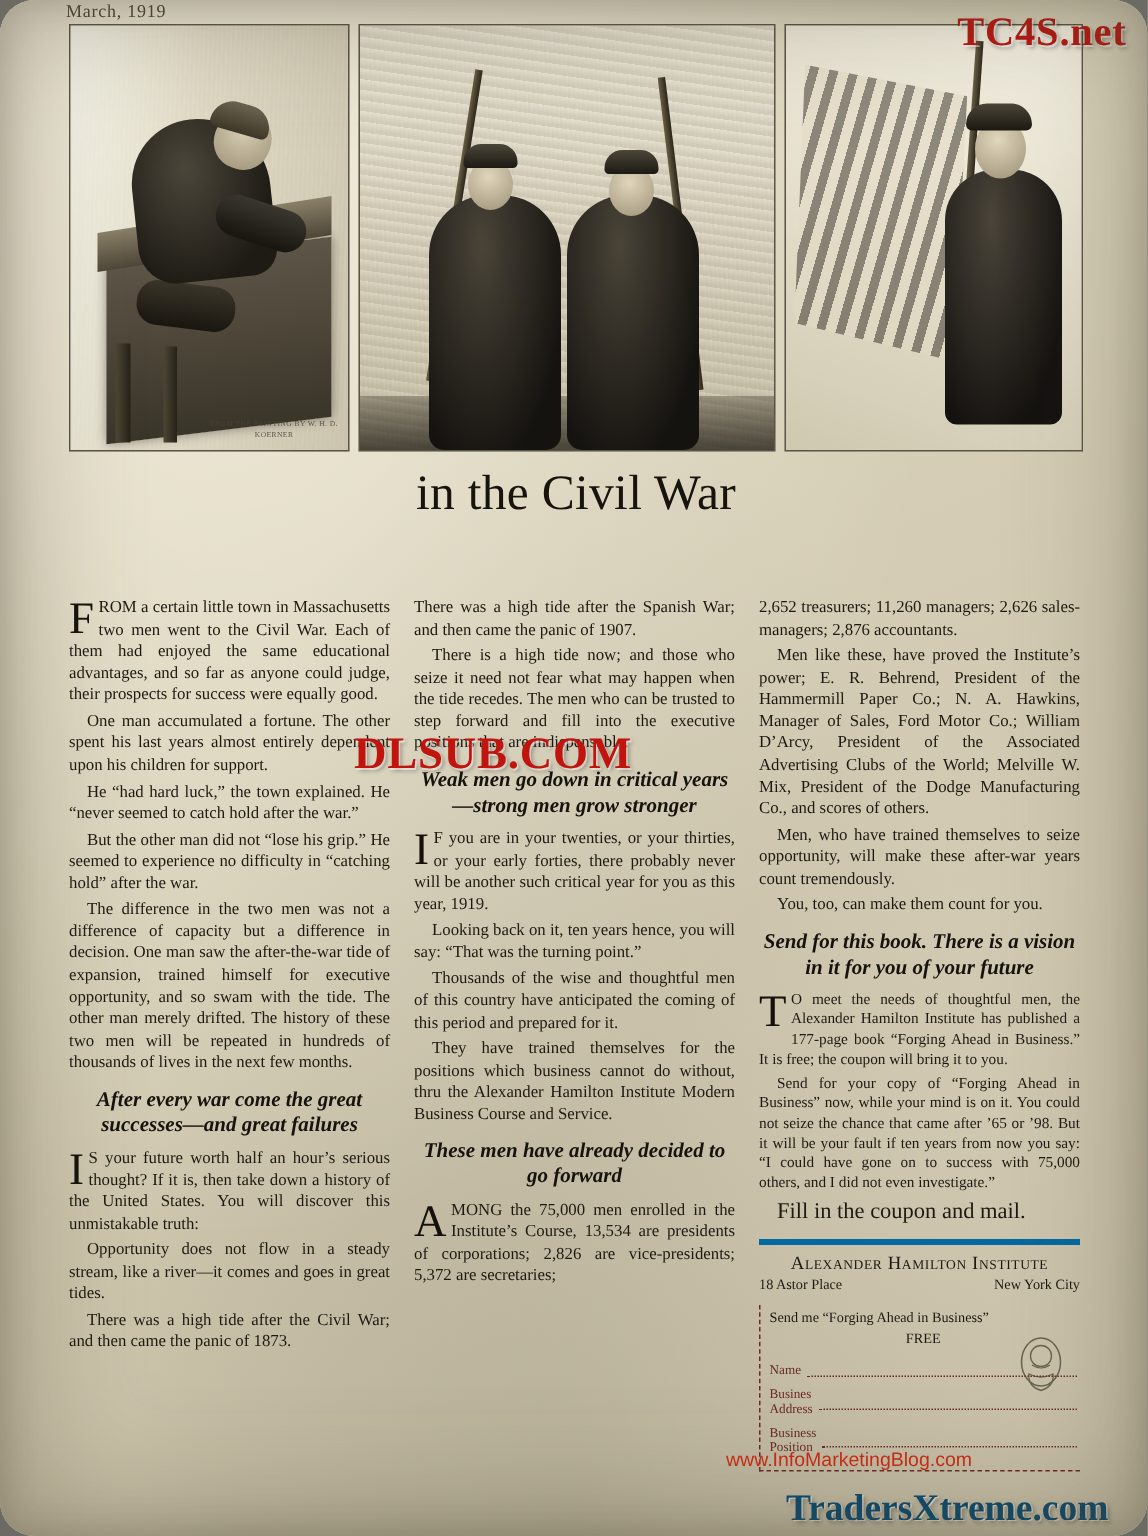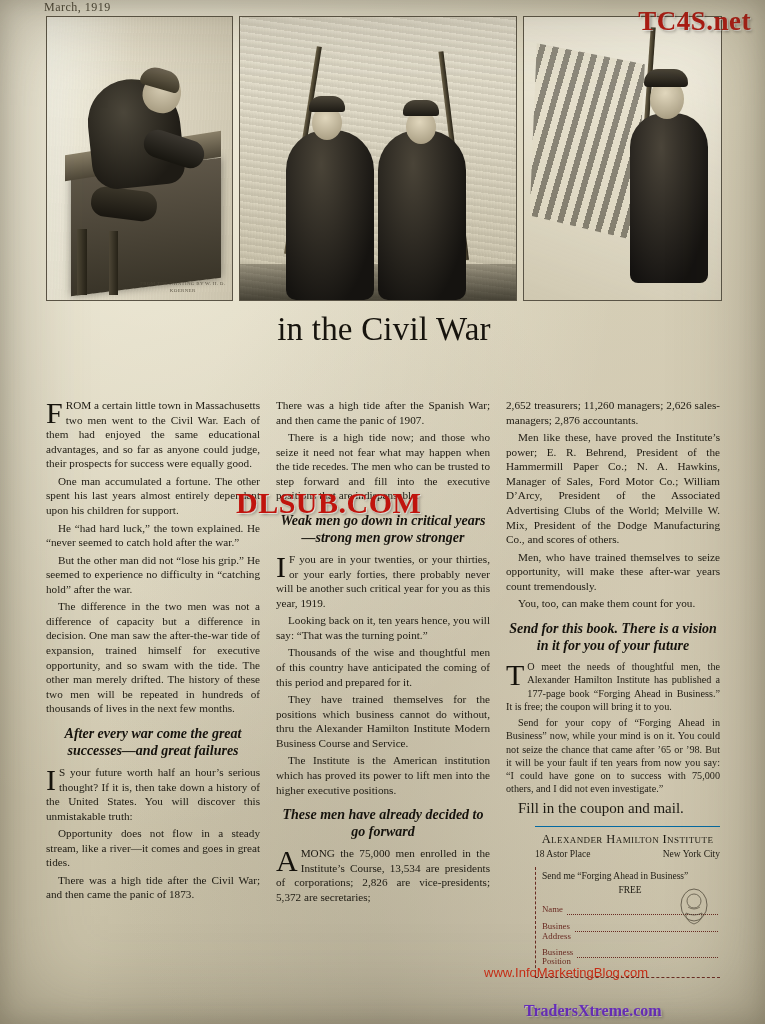--- a/index.html
+++ b/index.html
@@ -9,20 +9,21 @@
   }
   body {
     font-family: "Liberation Serif", serif;
   }
   .page {
     position: relative;
     width: 765px;
     height: 1024px;
     overflow: hidden;
     background: #cfc9b8;
+    border-radius: 23px;
   }
   
   .paper {
     position: absolute;
     left: 0; top: 0;
     width: 765px; height: 1024px;
     background:
       radial-gradient(ellipse at 20% 15%, rgba(255,252,238,0.55), rgba(255,252,238,0) 55%),
       radial-gradient(ellipse at 80% 70%, rgba(214,205,183,0.6), rgba(214,205,183,0) 60%),
       radial-gradient(ellipse at 50% 100%, rgba(150,143,122,0.45), rgba(150,143,122,0) 55%),
@@ -266,24 +267,23 @@
     float: left;
     font-size: 30px;
     line-height: 26px;
     padding: 2px 3px 0 0;
     font-family: "Liberation Serif", serif;
     color: #14110b;
   }
   
   .coupon {
     margin-top: 8px;
-    border-top: 1px solid #0369a1;
+    border-top: 4px solid #0369a1;
     padding-top: 4px;
     position: relative;
-    margin-left: 29px;
   }
   .inst-name {
     text-align: center;
     font-variant: small-caps;
     font-size: 12.5px;
     letter-spacing: 0.4px;
     margin-bottom: 1px;
   }
   .inst-addr {
     display: flex;
@@ -304,21 +304,21 @@
   }
   .coupon-free {
     text-align: center;
     font-size: 9.5px;
     margin-bottom: 9px;
   }
   .field {
     font-size: 8.8px;
     color: #6a2b22;
     display: flex;
-    align-items: flex-start;
+    align-items: center;
     margin-bottom: 7px;
   }
   .field .lbl { white-space: pre-line; line-height: 1.05; margin-right: 4px; }
   .field .rule { flex: 1; border-bottom: 1px dotted #6a2b22; height: 9px; }
   .seal {
     position: absolute;
     right: 6px;
     top: 16px;
     width: 40px; height: 46px;
     opacity: 0.75;
@@ -346,22 +346,22 @@
   }
   .wm-info {
     left: 484px; bottom: 44px;
     font-size: 13px;
     font-weight: normal;
     color: #cc2b14;
     font-family: "Liberation Sans", sans-serif;
   }
   .wm-traders {
     left: 524px; bottom: 4px;
-    font-size: 16px;
-    color: #6d28d9;
+    font-size: 25px;
+    color: #0c4a6e;
     text-shadow: 1px 1px 0 rgba(255,255,255,0.5), 2px 2px 3px rgba(0,0,0,0.3);
   }
 </style>
 </head>
 <body>
 
 <div class="page">
   <div class="paper"></div>
 
   <div class="runhead">March, 1919</div>
@@ -430,21 +430,20 @@
     </div>
 
     <div class="col">
       <p class="noind">There was a high tide after the Spanish War; and then came the panic of 1907.</p>
       <p>There is a high tide now; and those who seize it need not fear what may happen when the tide recedes. The men who can be trusted to step forward and fill into the executive positions that are indispensable.</p>
       <div class="subhead">Weak men go down in critical years—strong men grow stronger</div>
       <p class="dropcapPara noind"><span class="dc">I</span><span>F you are in your twenties, or your thirties, or your early forties, there probably never will be another such critical year for you as this year, 1919.</span></p>
       <p>Looking back on it, ten years hence, you will say: “That was the turning point.”</p>
       <p>Thousands of the wise and thoughtful men of this country have anticipated the coming of this period and prepared for it.</p>
       <p>They have trained themselves for the positions which business cannot do without, thru the Alexander Hamilton Institute Modern Business Course and Service.</p>
-      <p>The Institute is the American institution which has proved its power to lift men into the higher executive positions.</p>
       <div class="subhead">These men have already decided to go forward</div>
       <p class="dropcapPara noind"><span class="dc">A</span><span>MONG the 75,000 men enrolled in the Institute’s Course, 13,534 are presidents of corporations; 2,826 are vice-presidents; 5,372 are secretaries;</span></p>
     </div>
 
     <div class="col">
       <p class="noind">2,652 treasurers; 11,260 managers; 2,626 sales-managers; 2,876 accountants.</p>
       <p>Men like these, have proved the Institute’s power; E. R. Behrend, President of the Hammermill Paper Co.; N. A. Hawkins, Manager of Sales, Ford Motor Co.; William D’Arcy, President of the Associated Advertising Clubs of the World; Melville W. Mix, President of the Dodge Manufacturing Co., and scores of others.</p>
       <p>Men, who have trained themselves to seize opportunity, will make these after-war years count tremendously.</p>
       <p>You, too, can make them count for you.</p>
       <div class="subhead">Send for this book. There is a vision in it for you of your future</div>

